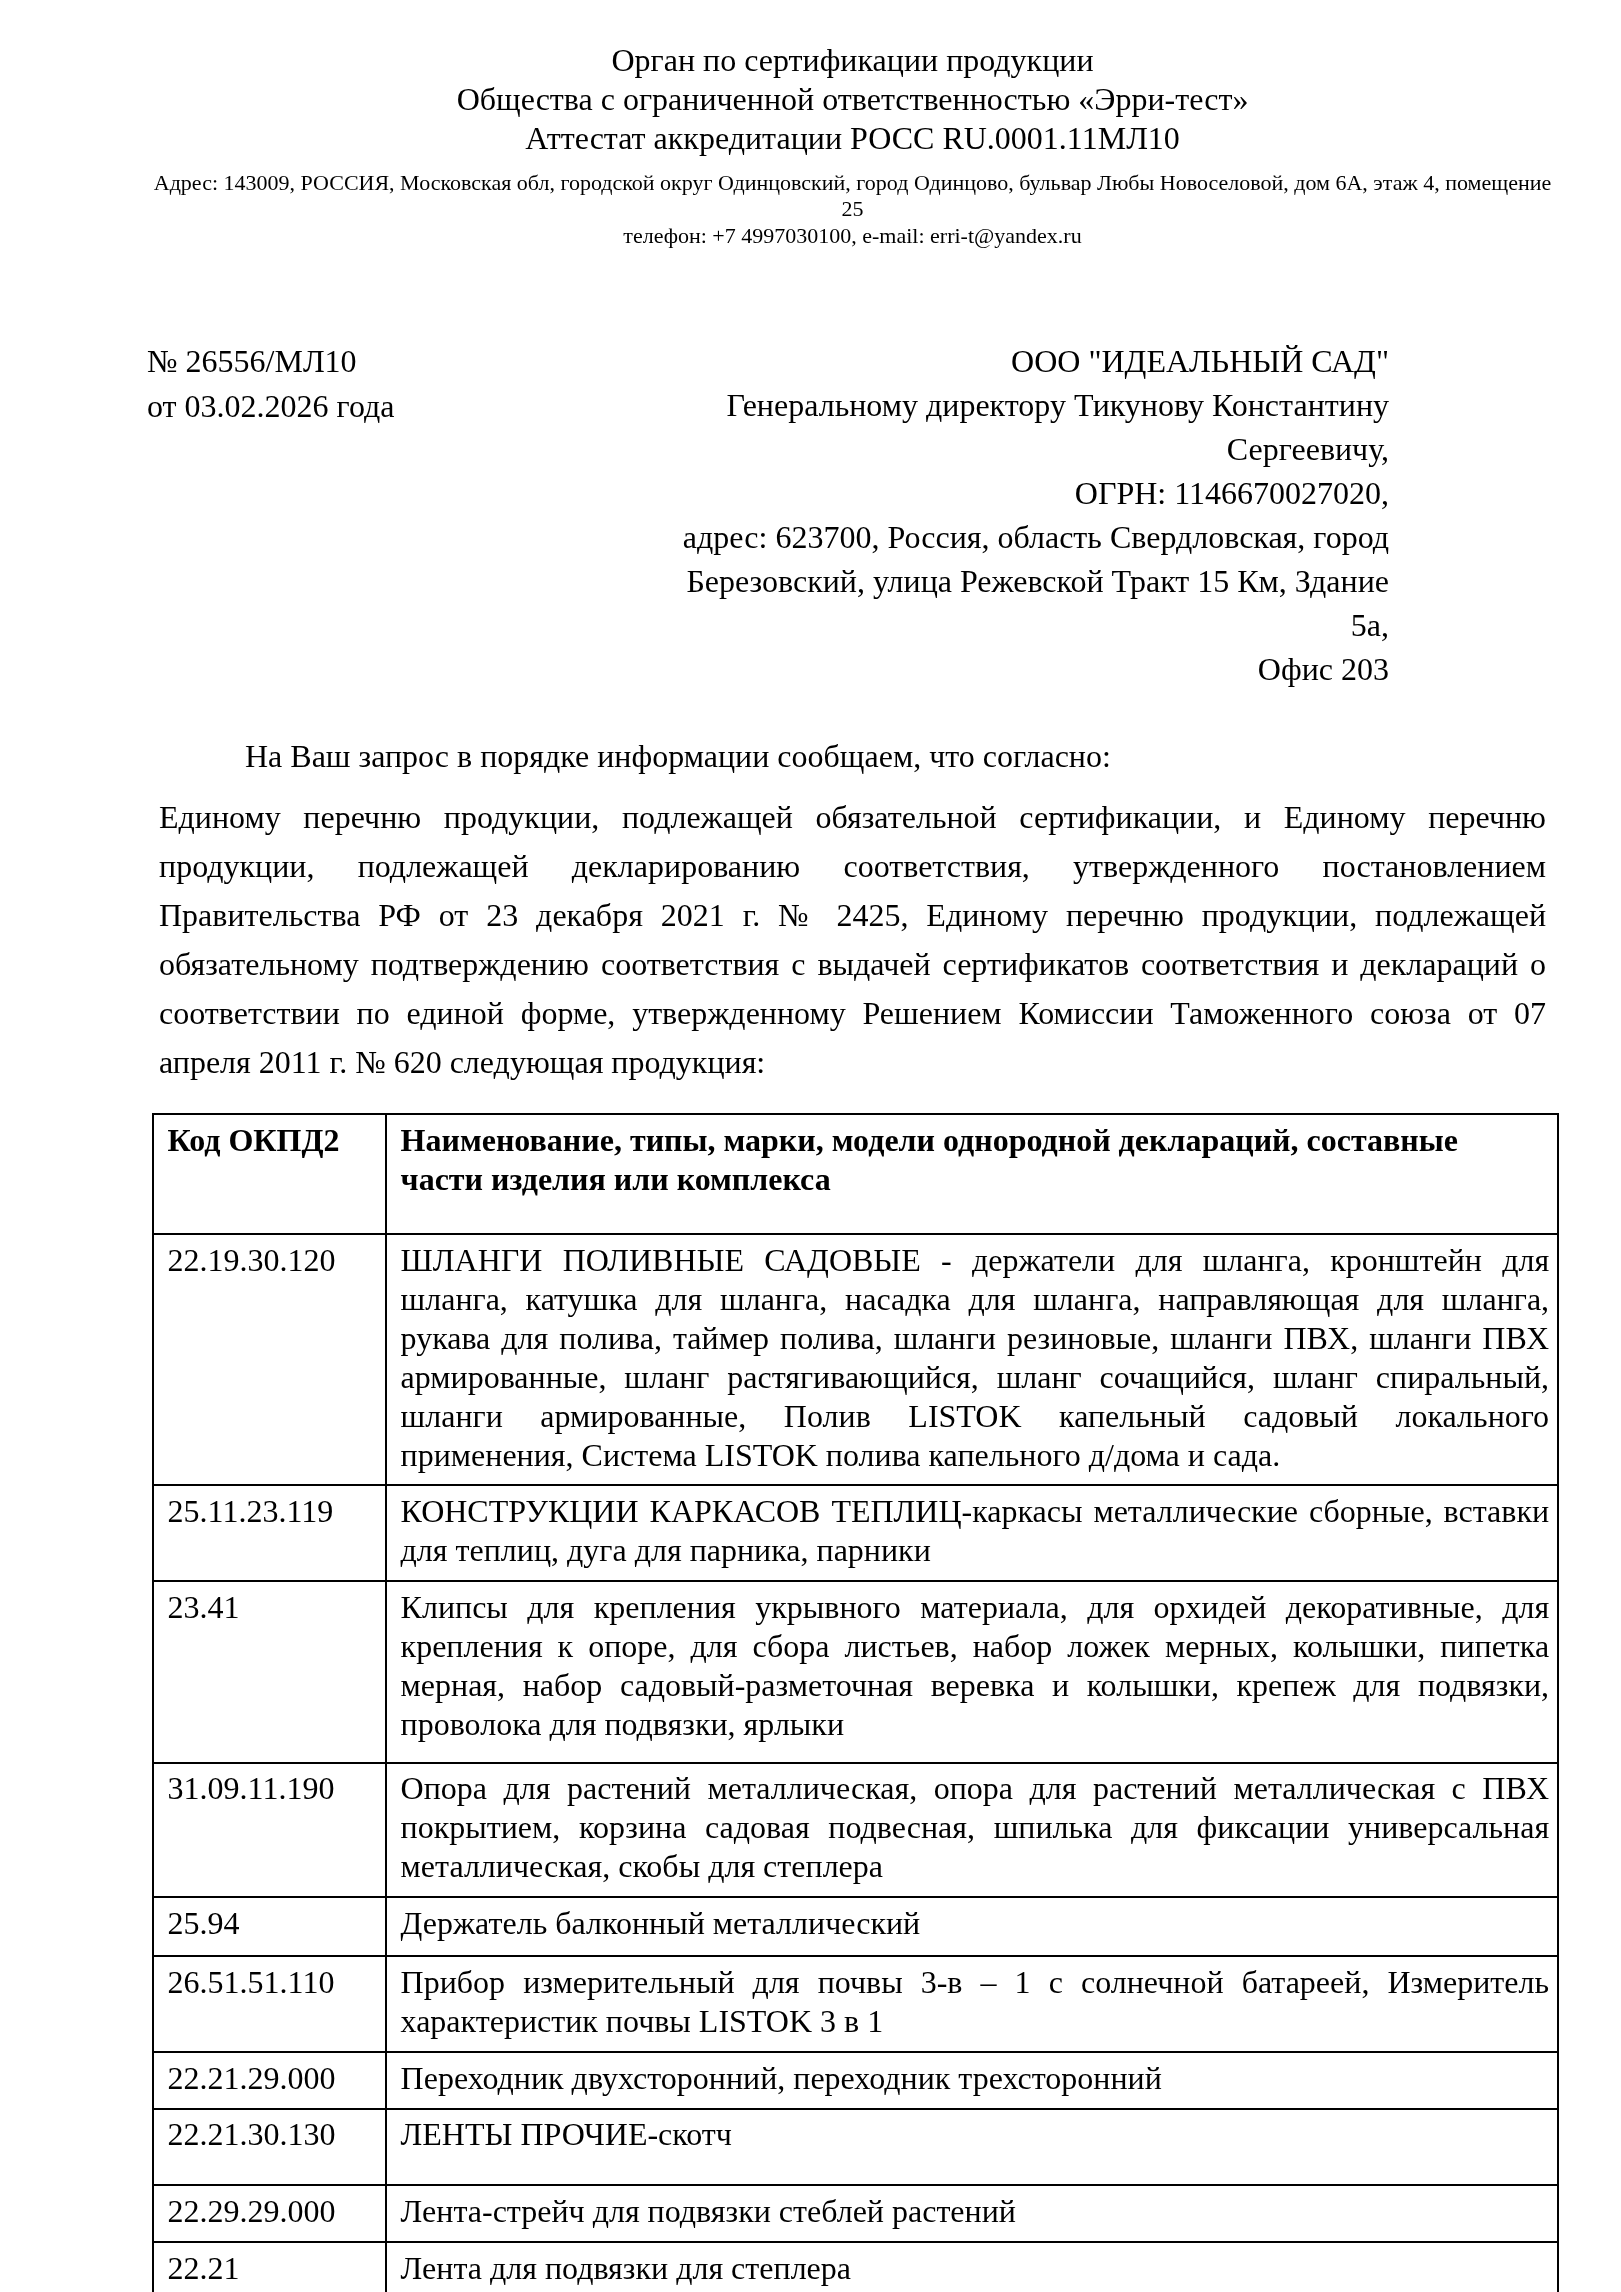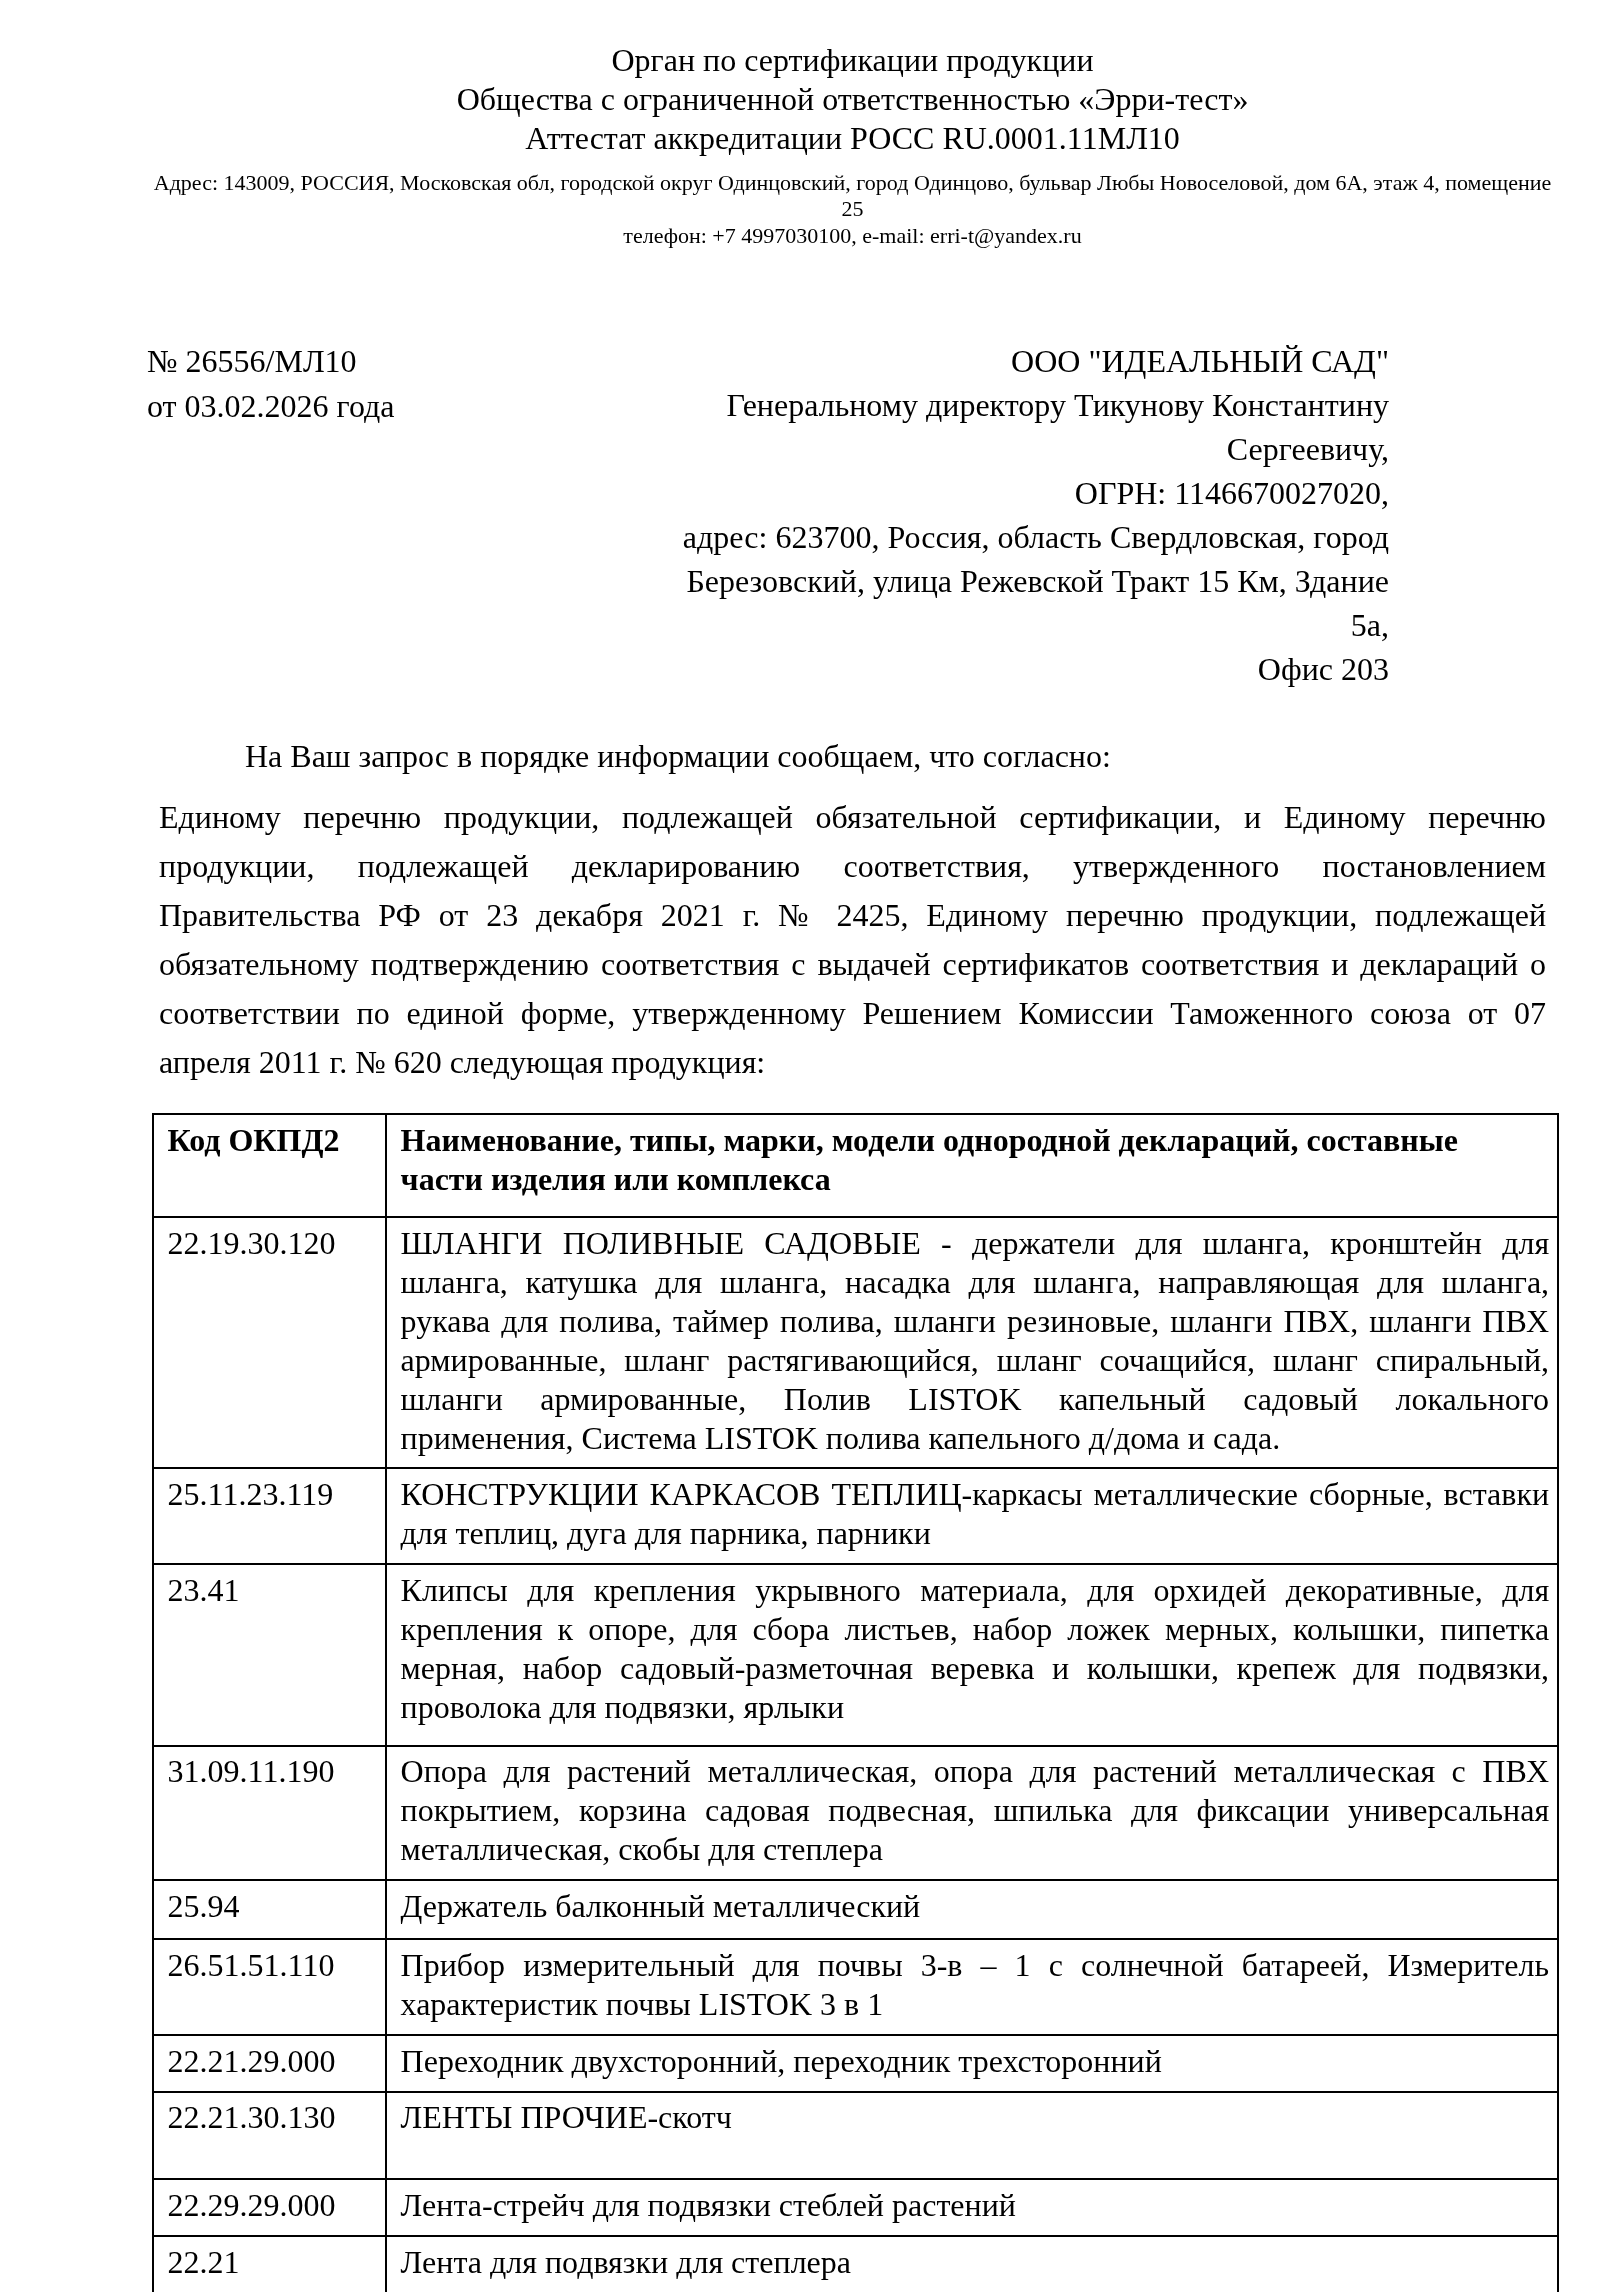--- a/index.html
+++ b/index.html
@@ -76,27 +76,27 @@
     border: 2.9px solid #000000;
     vertical-align: top;
     font-size: 32px;
     text-align: left;
     padding: 5.9px 9.8px 9.8px 13.7px;
     line-height: 39px;
     word-wrap: break-word;
   }
   table.products th {
     font-weight: bold;
-    padding-bottom: 17px;
+    padding-bottom: 34px;
   }
   table.products td.desc { text-align: justify; padding-right: 7.8px; }
   
   table.products tbody tr:nth-child(3) td { padding-bottom: 17.6px; }
   table.products tbody tr:nth-child(5) td { padding-bottom: 12px; }
-  table.products tbody tr:nth-child(8) td { padding-bottom: 41px; }
+  table.products tbody tr:nth-child(8) td { padding-bottom: 30px; }
   table.products tbody tr:nth-child(12) td { padding-bottom: 47px; }
   table.products tbody tr:nth-child(13) td { padding-bottom: 61px; }
 </style>
 </head>
 <body>
 
 <div class="page">
 
   <div class="letterhead">
     <div class="lh-title">Орган по сертификации продукции</div>

